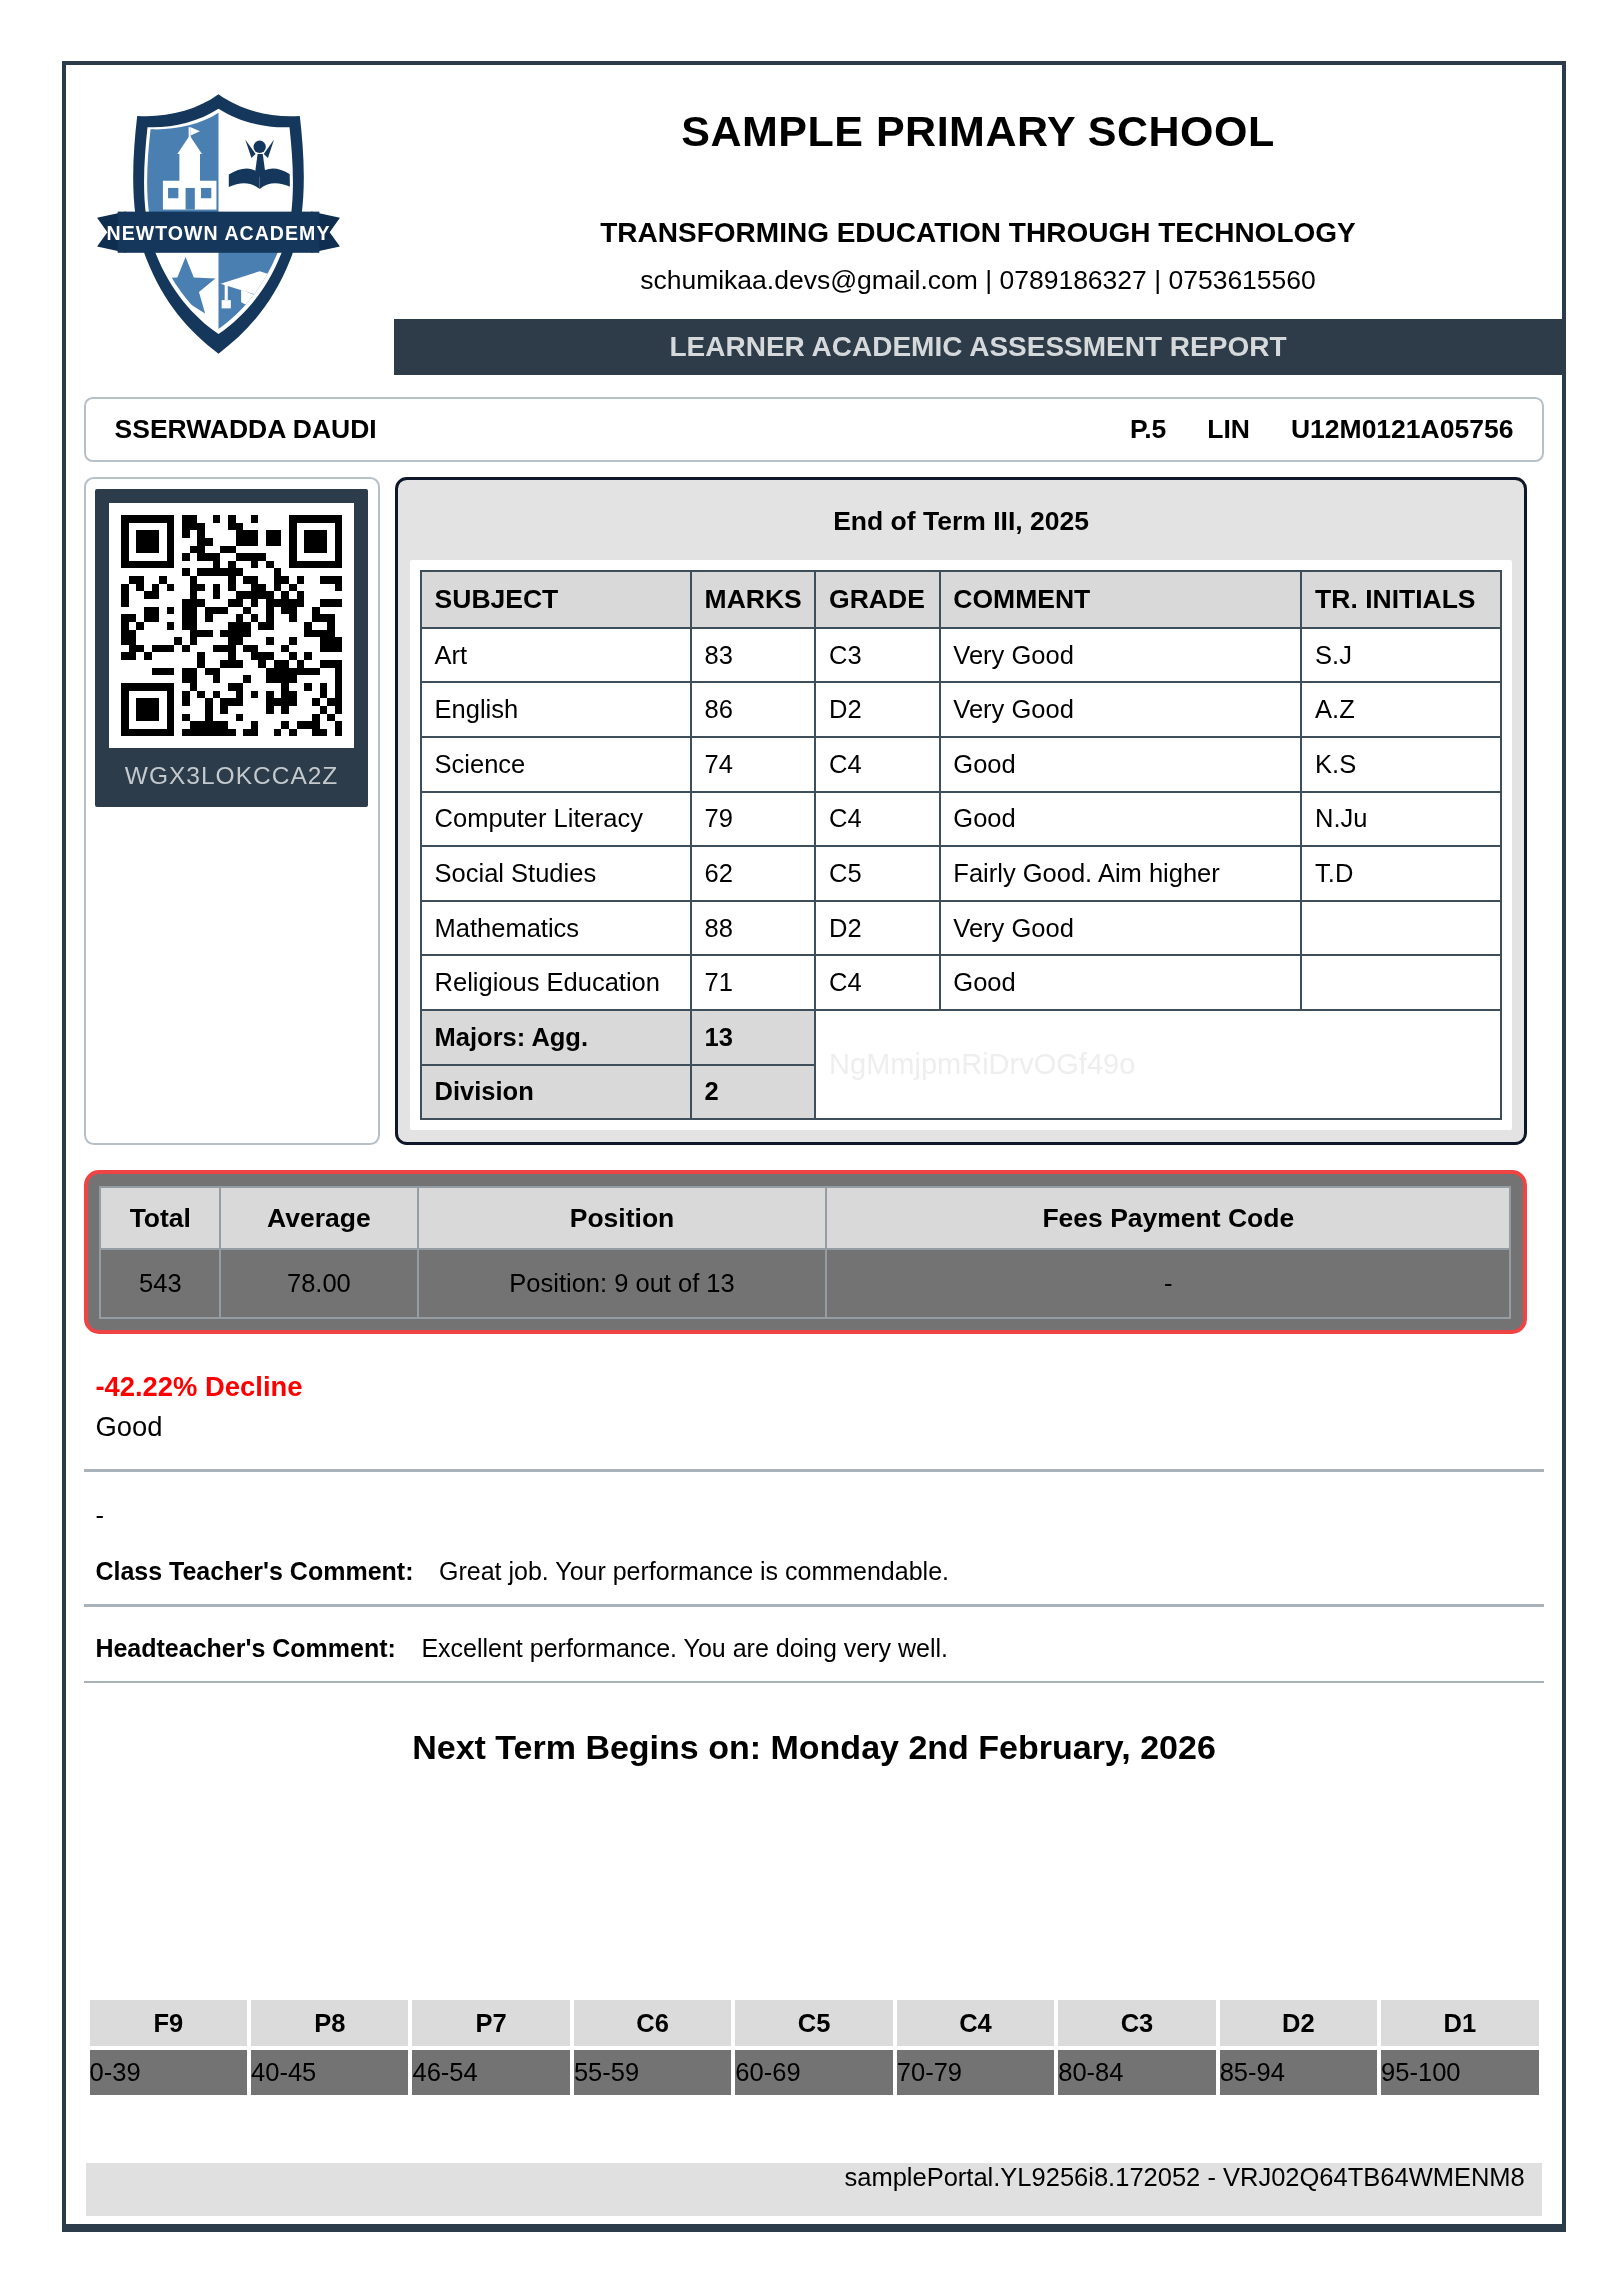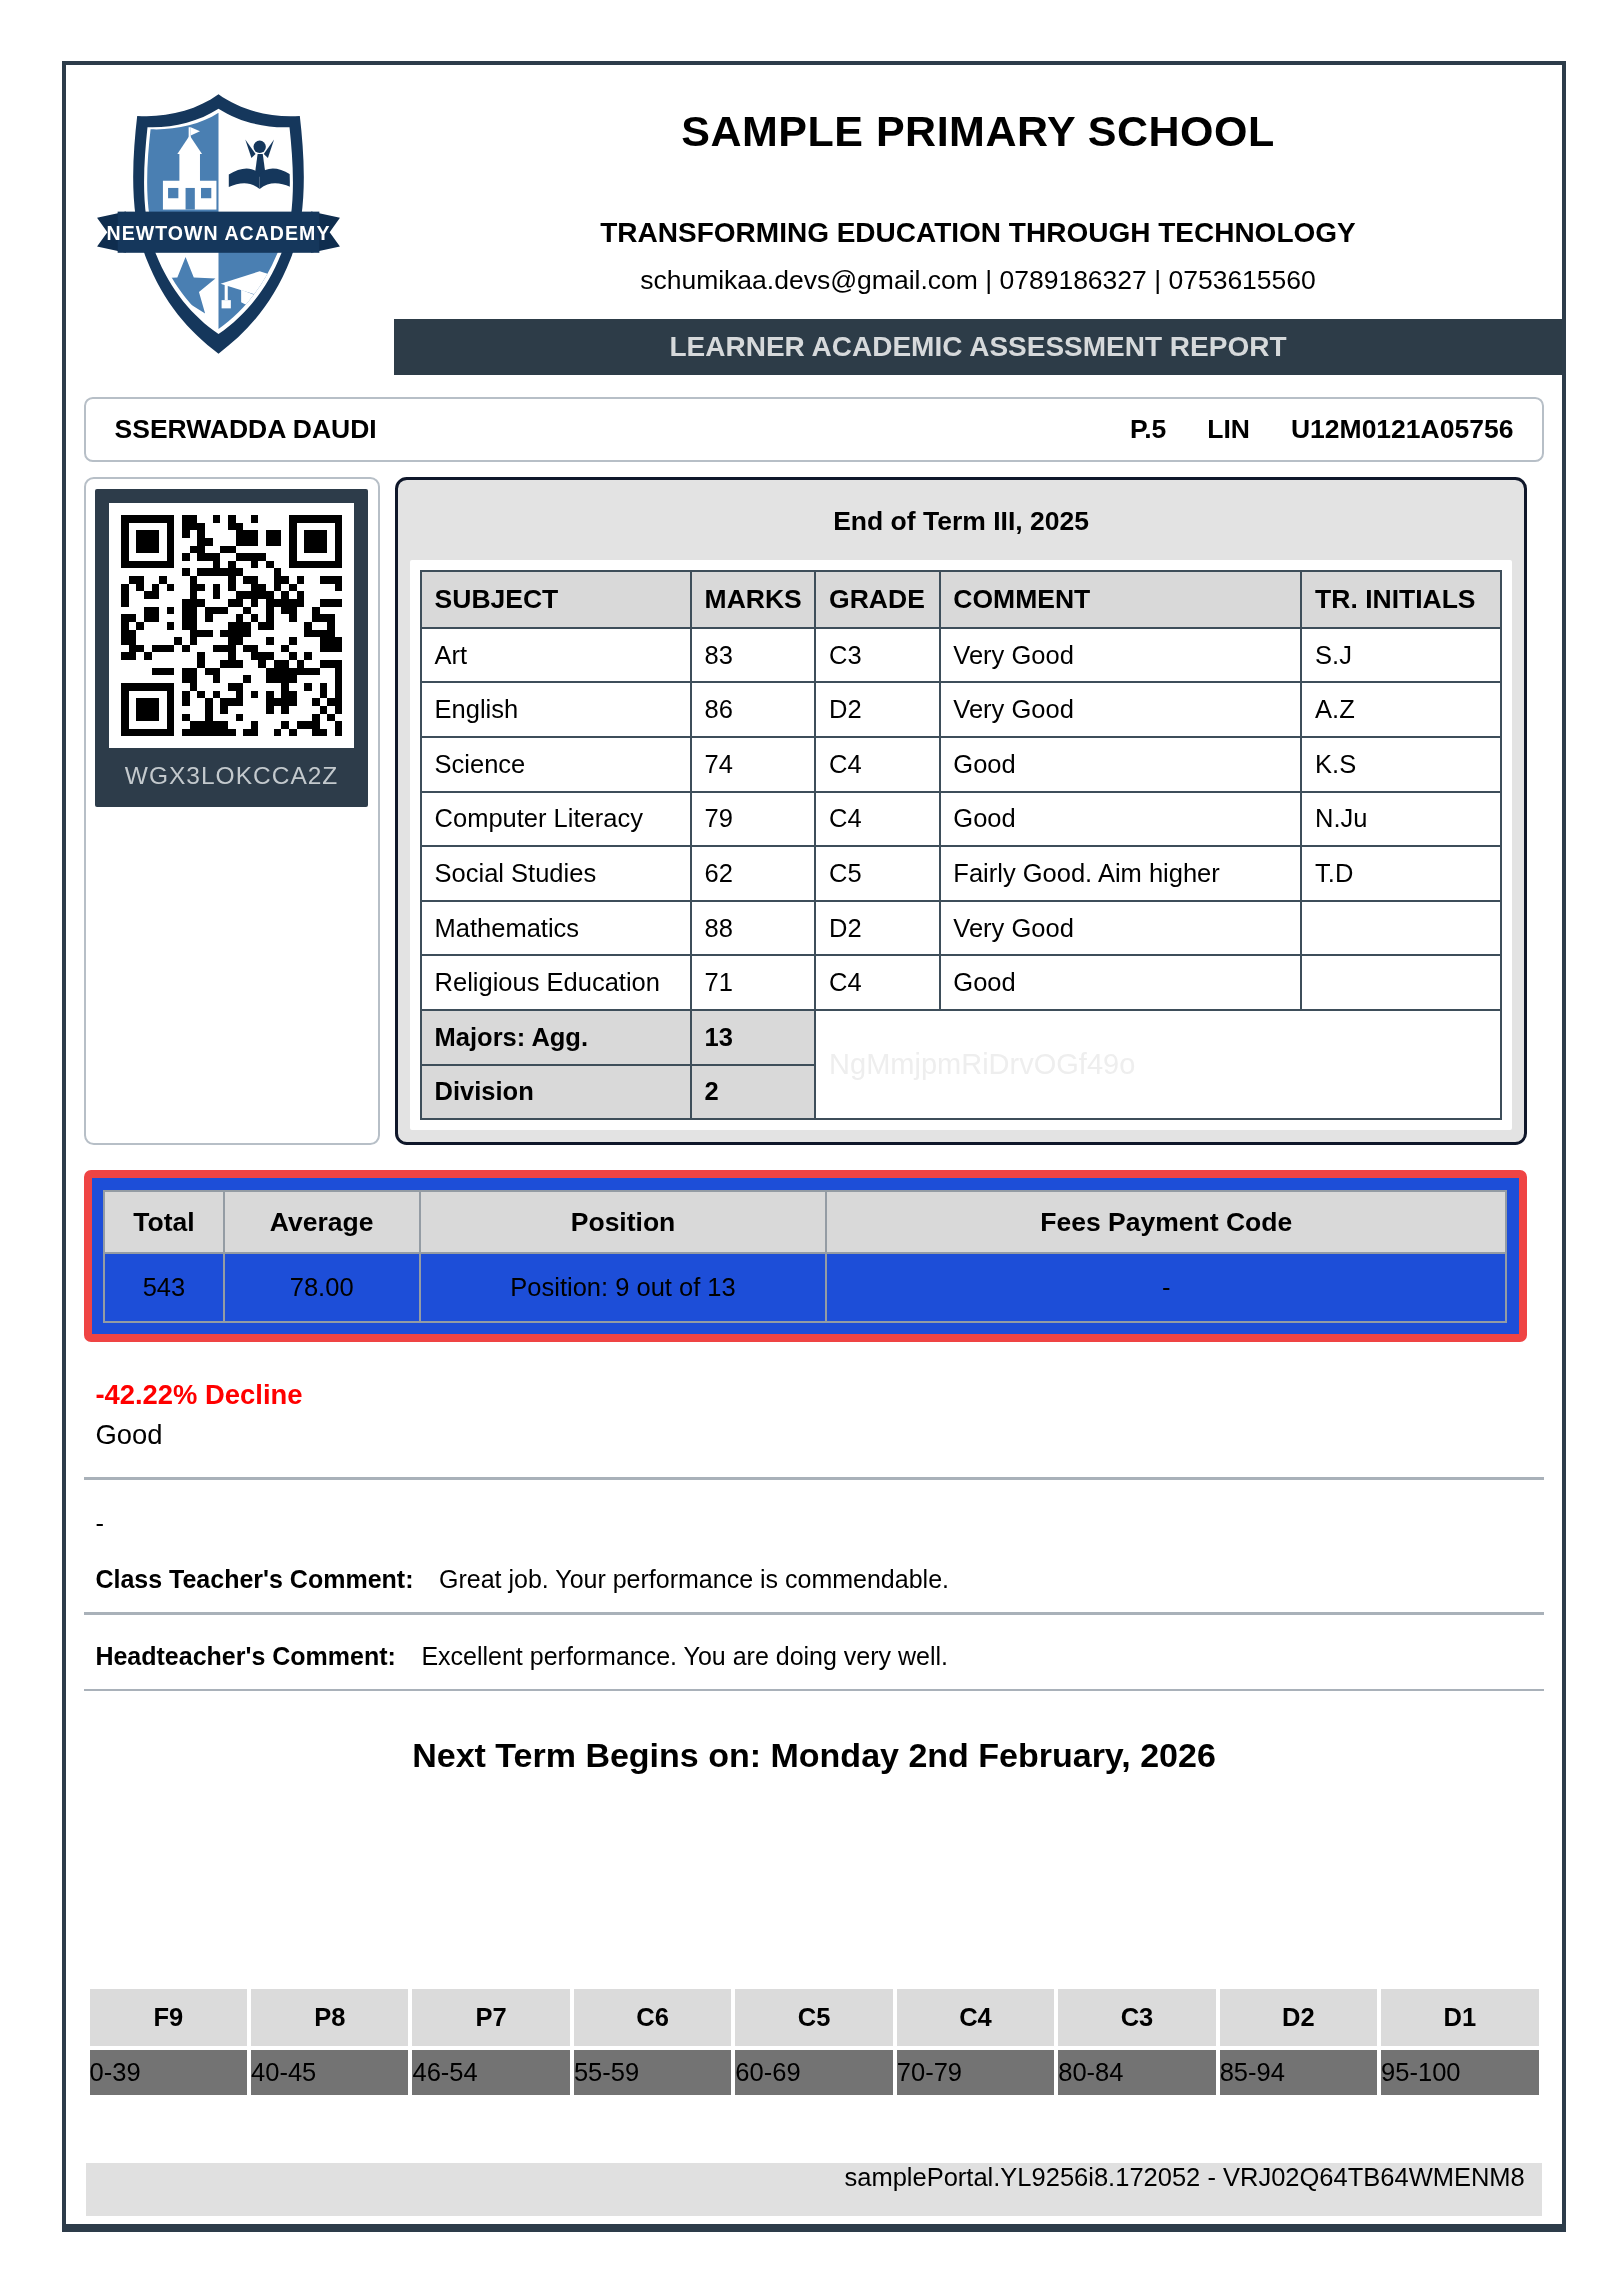--- a/index.html
+++ b/index.html
@@ -46,43 +46,43 @@
   }
   .term-title { text-align:center; font-weight:bold; font-size:26.5px; padding:25.5px 0 23.5px; }
   .table-wrap { background:#fff; border-radius:2px; margin:0 11.8px 11.8px; padding:9.8px; }
   table.marks { width:100%; border-collapse:collapse; font-size:25.5px; }
   table.marks th, table.marks td { border:2px solid #3e4e5a; padding:11.8px 12.7px; text-align:left; }
   table.marks th { background:#d9d9d9; font-weight:bold; font-size:26.5px; }
   td.gray-cell { background:#d9d9d9; font-weight:bold; }
   td.watermark-cell { text-align:center; color:#eeeeee; font-size:29px; }
   
   .summary-card {
-    margin:25.5px 35px 0 17.6px; border:8px solid #ef4444; border-radius:7px;
-    background:#1d4ed8; padding:11.8px;
+    margin:25.5px 35px 0 17.6px; border:4px solid #ef4444; border-radius:15px;
+    background:#737373; padding:11.8px;
   }
   table.summary { width:100%; border-collapse:collapse; font-size:25.5px; text-align:center; }
   table.summary th { background:#d9d9d9; border:2px solid #949ca4; font-weight:bold; font-size:26.5px; padding:14.7px 7.8px; }
   table.summary td { border:2px solid #949ca4; padding:18.6px 7.8px; }
   
   .performance { margin:37px 17.6px 0; }
   .decline { color:#ff0000; font-weight:bold; font-size:27.4px; padding-left:11.8px; }
   .remark  { font-size:27.4px; padding-left:11.8px; margin-top:7.8px; }
   .divider { border:none; height:2.9px; background:#a9b1b9; margin-top:25.5px; }
   .dash-line { font-size:25.5px; padding-left:11.8px; margin-top:29px; }
   .comment-row { margin-top:27.4px; padding-left:11.8px; font-size:25px; }
   .comment-row .lbl { font-weight:bold; }
   .comment-row .txt { margin-left:25.5px; }
   .divider.tight { margin-top:17.6px; }
   .next-term { text-align:center; font-weight:bold; font-size:34px; margin-top:45px; }
   
   table.grade-scale {
     position:absolute; left:19.6px; bottom:125px; width:calc(100% - 39px);
     border-collapse:separate; border-spacing:4.9px; font-size:25.5px; table-layout:fixed;
   }
-  table.grade-scale th { background:#dbdbdb; font-weight:bold; height:57px; text-align:center; }
+  table.grade-scale th { background:#dbdbdb; font-weight:bold; height:46px; text-align:center; }
   table.grade-scale td { background:#737373; height:45px; text-align:left; }
   .footer-bar {
     position:absolute; left:19.6px; right:19.6px; bottom:7.8px; height:53px; background:#e0e0e0;
     display:flex; justify-content:flex-end;
     font-size:25.5px; padding-right:17.6px;
   }
 </style>
 </head>
 <body>
 

